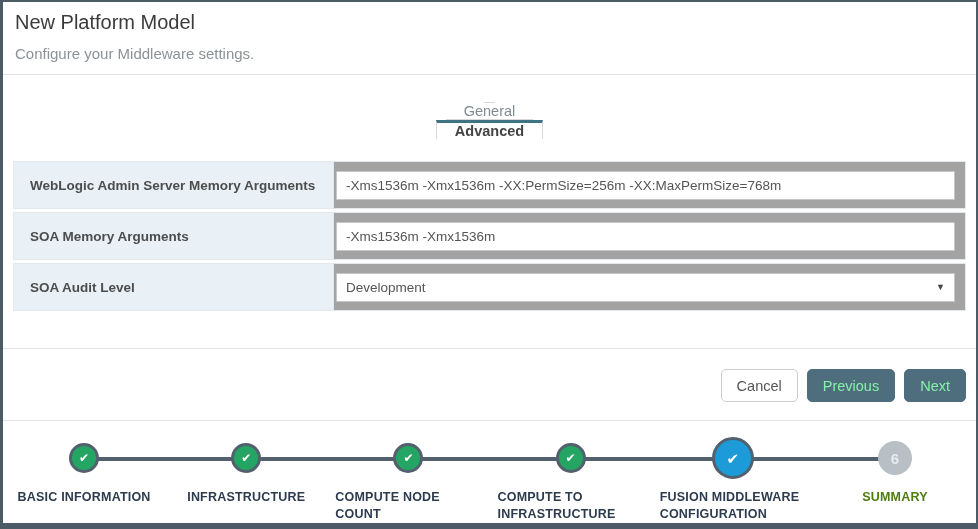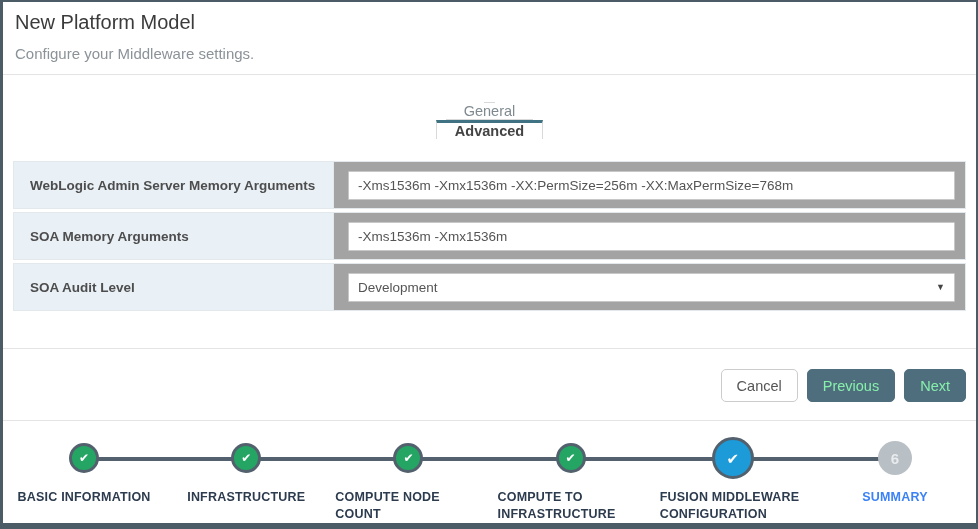--- a/index.html
+++ b/index.html
@@ -50,21 +50,21 @@
   .form-row{
     display:flex;border:1px solid #e2e8ec;margin-bottom:3px;
     background:#a3a3a3;height:48px;
   }
   .form-label{
     width:320px;background:var(--label_cell_bg);
     display:flex;align-items:center;padding:0 16px;
     font-size:13.5px;font-weight:700;color:#4d4d4d;
     border-right:1px solid #e2e8ec;
   }
-  .form-input-cell{flex:1;display:flex;align-items:center;padding:0 10px 0 14px;}
+  .form-input-cell{flex:1;display:flex;align-items:center;padding:0 10px 0 2px;}
   .text-input{
     width:100%;height:29px;border:1px solid #c7c7c7;border-radius:1px;
     padding:0 9px;font-size:13.5px;color:#555;
     font-family:"Liberation Sans","DejaVu Sans",sans-serif;
     background:#fff;outline:none;
   }
   .select-box{
     width:100%;height:29px;border:1px solid #c7c7c7;border-radius:1px;
     display:flex;align-items:center;padding:0 9px;
     font-size:13.5px;color:#555;position:relative;cursor:pointer;background:#fff;
@@ -109,21 +109,21 @@
   }
   .dot.upcoming{
     width:34px;height:34px;background:var(--step_upcoming);
     font-size:15px;font-weight:700;color:#e9ecee;
   }
   .step-label{
     margin-top:9px;font-size:12.5px;font-weight:700;
     color:#2d3b4e;line-height:1.35;padding:0 8px;max-width:170px;
     letter-spacing:0.2px;
   }
-  .step.upcoming .step-label{color:#3b82f6;}
+  .step.upcoming .step-label{color:#4d7c0f;}
   .check{font-weight:700;line-height:1;}
 </style>
 </head>
 <body>
 
 <div class="window">
 
   <div class="header">
     <div class="page-title">New Platform Model</div>
     <div class="page-subtitle">Configure your Middleware settings.</div>

